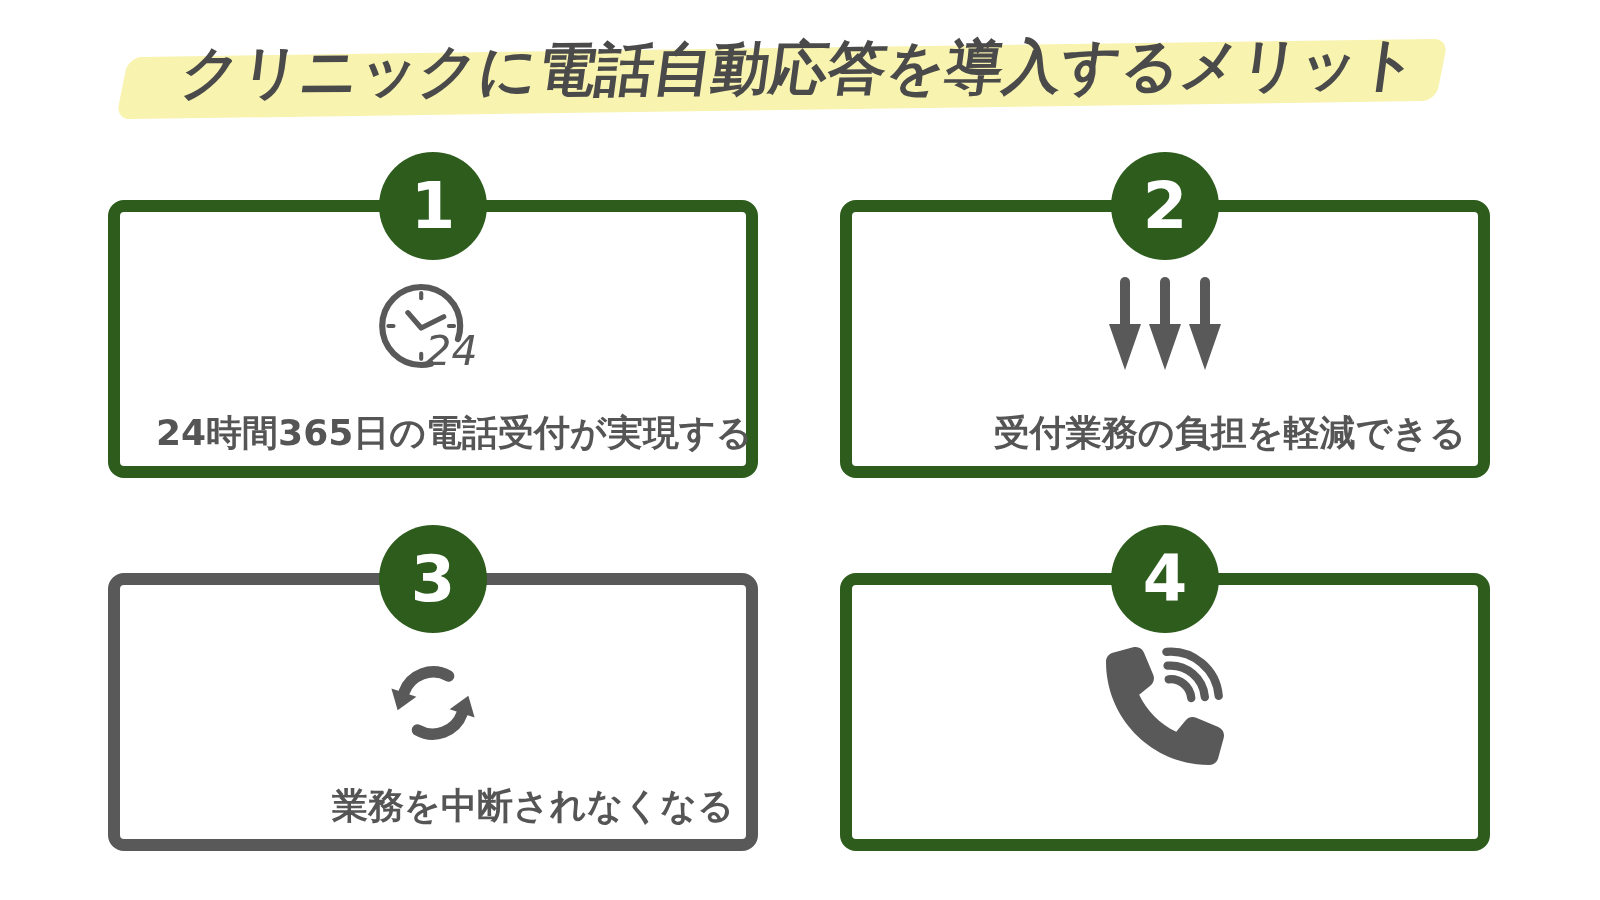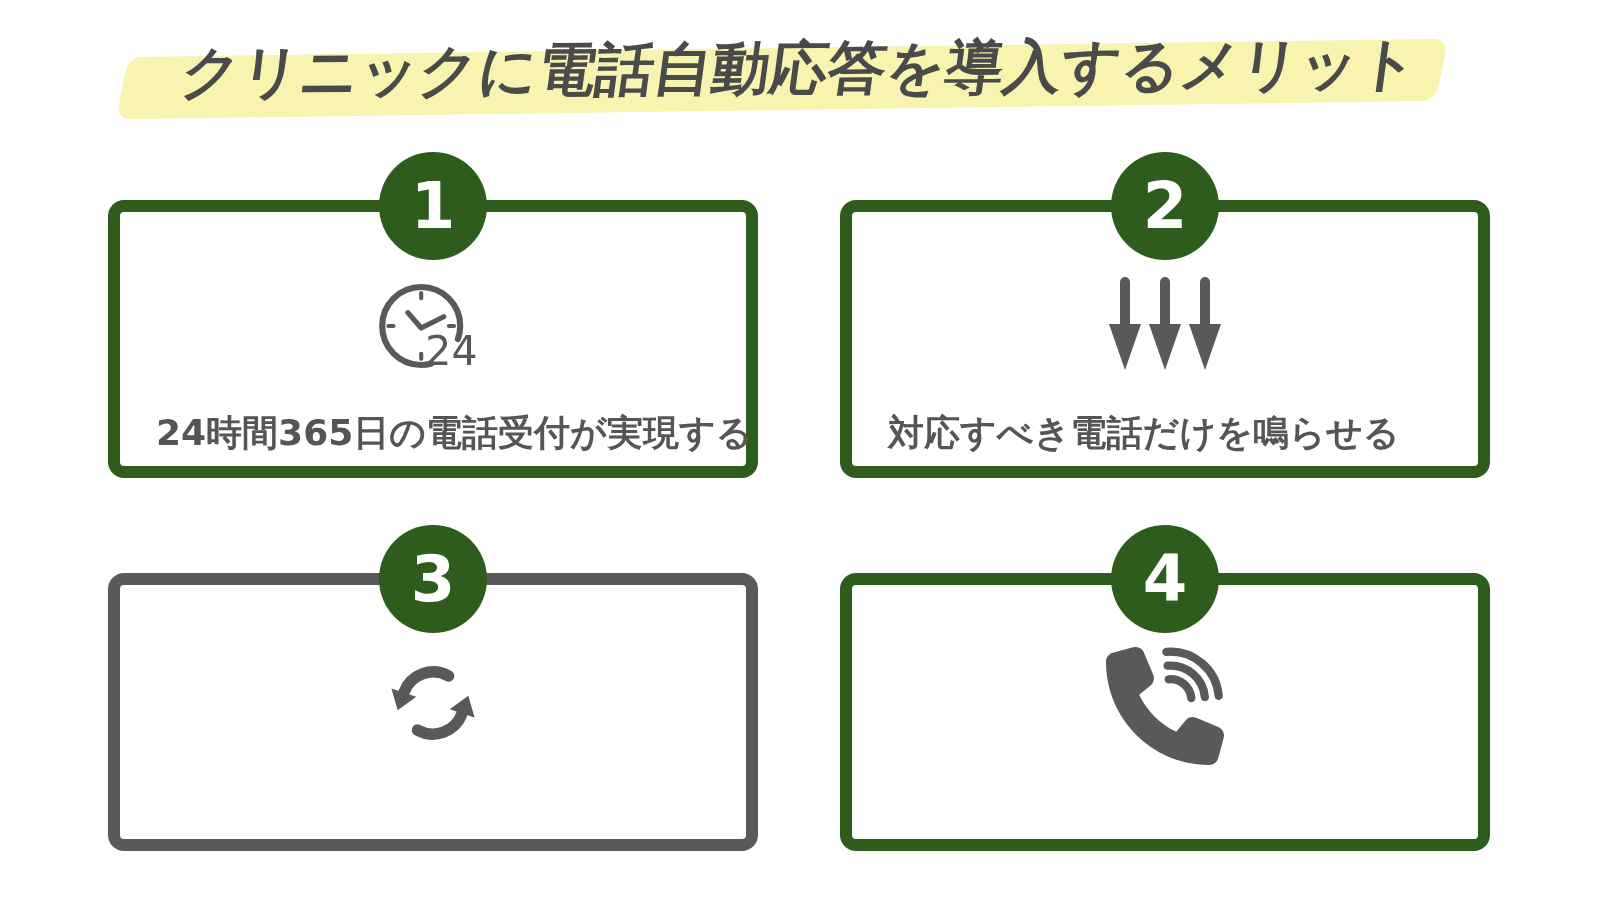--- a/index.html
+++ b/index.html
@@ -42,26 +42,26 @@
     position: absolute; left: 50%; top: -60px; transform: translateX(-50%);
     width: 108px; height: 108px; border-radius: 50%;
     background: #2d5c1d; color: #ffffff;
     display: flex; align-items: center; justify-content: center;
     font-size: 64px; font-weight: 700; z-index: 2;
     line-height: 1;
   }
 
   .icon-wrap {
     position: absolute; left: 0; right: 0; top: 62px;
-    display: flex; justify-content: center; align-items: flex-end;
+    display: flex; justify-content: center; align-items: flex-end; font-style: italic;
   }
 
   .card-label {
-    position: absolute; left: 0; right: 0; bottom: 8px;
-    text-align: left; font-size: 36px; font-weight: 700; color: #555555;
+    position: absolute; left: 0; right: 12px; bottom: 8px;
+    text-align: right; font-size: 36px; font-weight: 700; color: #555555;
     white-space: nowrap;
     margin-left: 36px;
   }
 </style>
 </head>
 <body>
 
 <div class="canvas">
 
   <div class="title-wrap">
@@ -96,37 +96,38 @@
           <line x1="56" y1="8" x2="56" y2="52"></line>
           <line x1="96" y1="8" x2="96" y2="52"></line>
         </g>
         <g fill="#595959">
           <polygon points="0,50 32,50 16,96"></polygon>
           <polygon points="40,50 72,50 56,96"></polygon>
           <polygon points="80,50 112,50 96,96"></polygon>
         </g>
       </svg>
     </div>
-    <div class="card-label">対応すべき電話だけを鳴らせる</div>
+    <div class="card-label">受付業務の負担を軽減できる</div>
   </div>
 
   <div class="card card-3 gray-border">
     <div class="num-circle">3</div>
     <div class="icon-wrap">
       <svg width="104" height="112" viewBox="0 0 100 104" aria-hidden="true">
         <g fill="none" stroke="#595959" stroke-width="11" stroke-linecap="round">
           <path d="M 65 26 A 30 30 0 0 0 22 42"></path>
           <path d="M 35 78 A 30 30 0 0 0 78 62"></path>
         </g>
         <g fill="#595959">
           <polygon points="34,46 10,38 16,59"></polygon>
           <polygon points="66,58 90,66 84,45"></polygon>
         </g>
       </svg>
     </div>
+    <div class="card-label">業務を中断されなくなる</div>
   </div>
 
   <div class="card card-4">
     <div class="num-circle">4</div>
     <div class="icon-wrap">
       <svg width="118" height="118" viewBox="0 0 512 512" aria-hidden="true">
         <path fill="#595959" d="M164.9 24.6c-7.7-18.6-28-28.5-47.4-23.2l-88 24C12.1 30.2 0 46 0 64C0 311.4 200.6 512 448 512c18 0 33.8-12.1 38.6-29.5l24-88c5.3-19.4-4.6-39.7-23.2-47.4l-96-40c-16.3-6.8-35.2-2.1-46.3 11.6L304.7 368C234.3 334.7 177.3 277.7 144 207.3L193.3 167c13.7-11.2 18.4-30 11.6-46.3l-40-96z"></path>
         <g fill="none" stroke="#595959" stroke-width="36" stroke-linecap="round">
           <path d="M 272 140 A 90 90 0 0 1 370 222"></path>
           <path d="M 267 81 A 150 150 0 0 1 429 217"></path>

